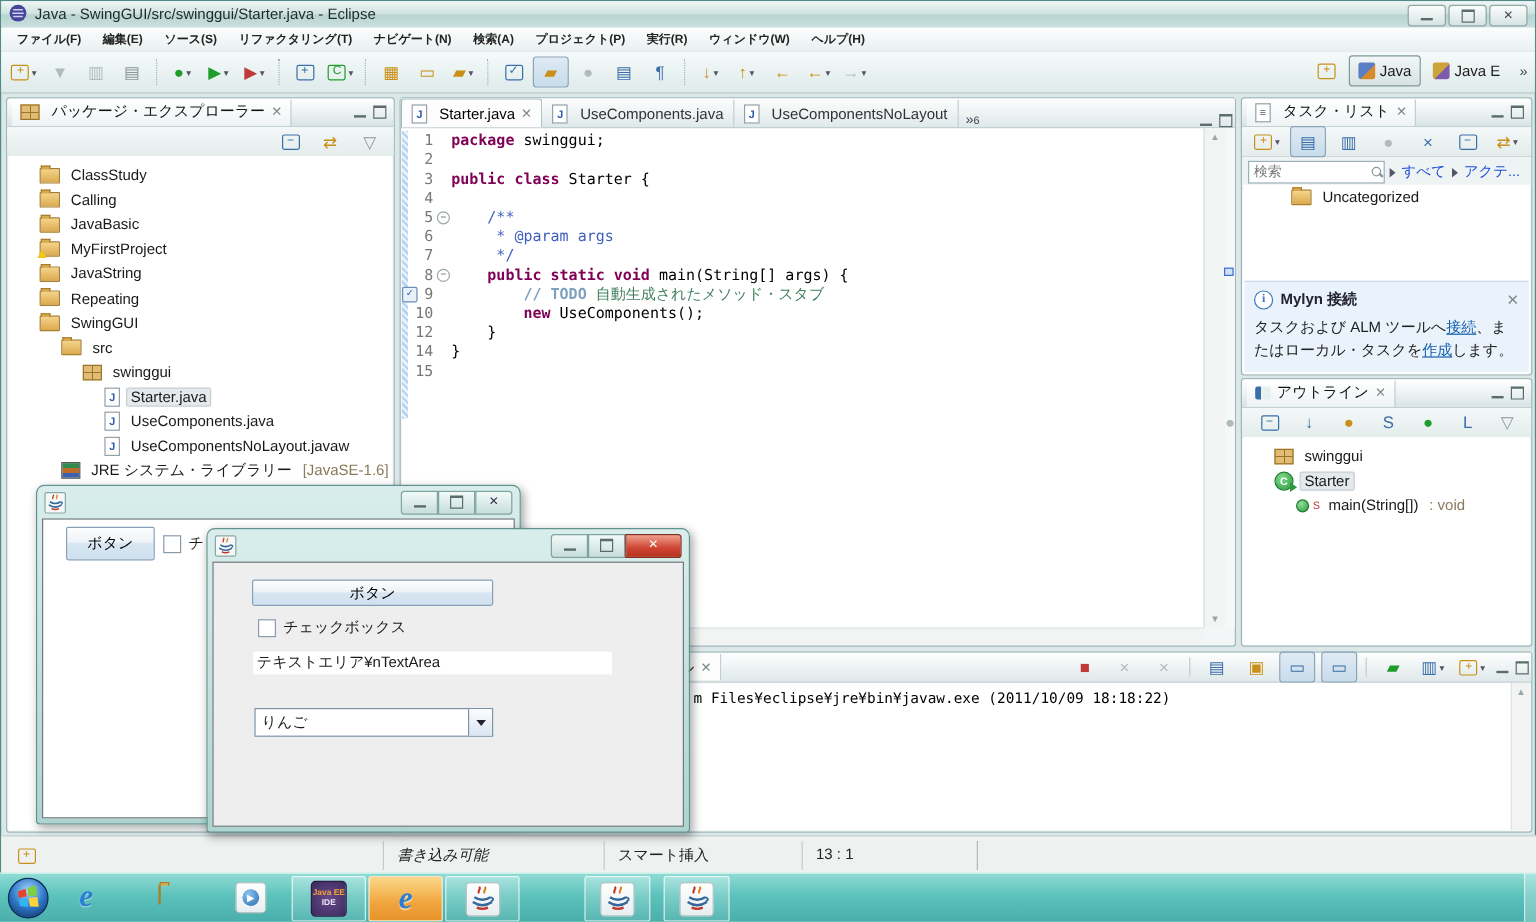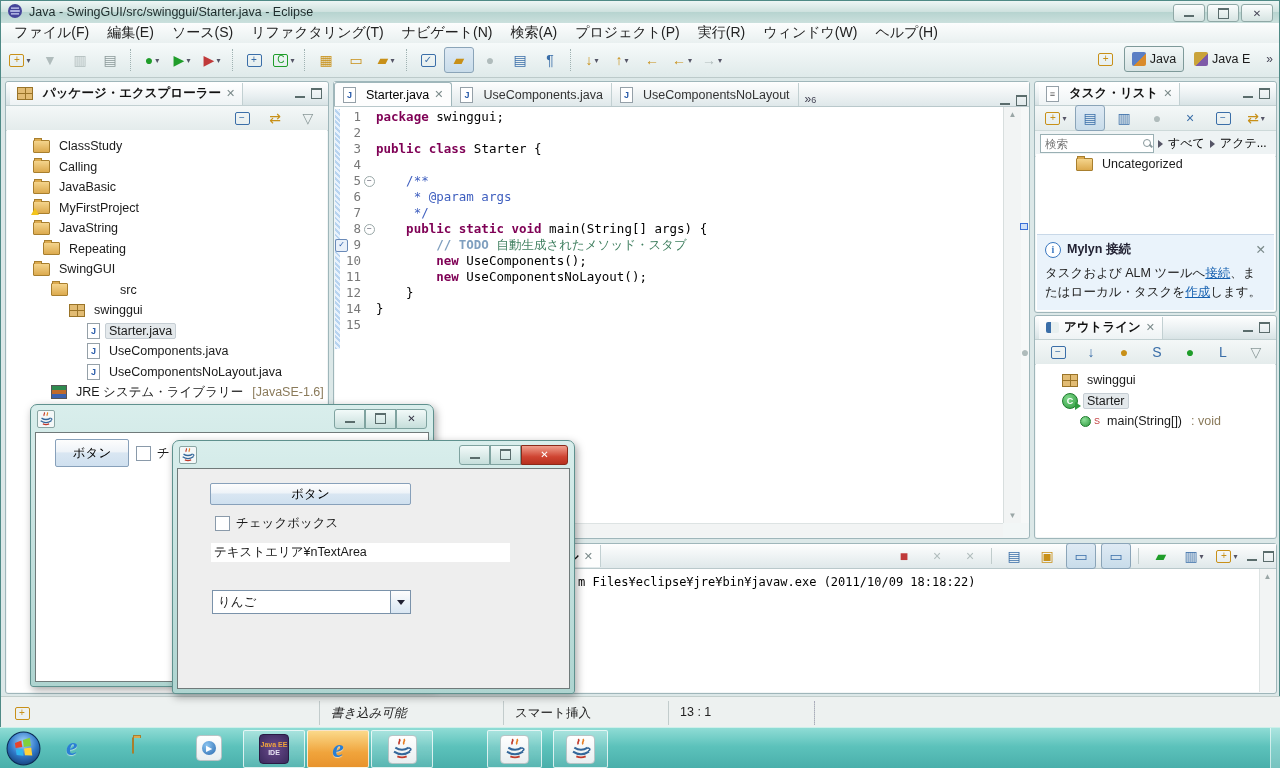--- a/index.html
+++ b/index.html
@@ -14,21 +14,21 @@
             background:linear-gradient(#eef6f5,#cfe2df 48%,#b7d4d0 52%,#cbe0dd);
             display:flex;align-items:center;padding-left:6px;}
   #title-text{font-size:12.5px;color:#1d2b2b;margin-left:6px;}
   #win-controls{position:absolute;right:6px;top:3px;display:flex;gap:2px;}
   .wc{width:30px;height:16px;border:1px solid #8fa8a6;border-radius:3px;
       background:linear-gradient(#fbfdfd,#d6e4e2);display:flex;align-items:center;justify-content:center;
       font-size:10px;color:#445;}
   #menubar{position:absolute;left:0;top:22px;right:0;height:20px;
            background:linear-gradient(#fcfdfd,#e9f0f0);border-bottom:1px solid #c4d2d2;
            display:flex;align-items:center;padding-left:4px;}
-  .menu-item{padding:2px 9px;font-size:14px;color:#222;}
+  .menu-item{padding:2px 9px;font-size:10px;color:#222;font-weight:bold;}
   #toolbar{position:absolute;left:0;top:42px;right:0;height:34px;
            background:linear-gradient(#f6fafa,#dfeaea);border-bottom:1px solid #bccaca;
            display:flex;align-items:center;padding-left:4px;}
   .tb-sep{width:1px;height:22px;margin:0 5px;border-left:1px dotted #9fb2b2;}
   .tbi{height:24px;min-width:24px;display:flex;align-items:center;justify-content:center;
        border-radius:3px;margin:0 1px;padding:0 2px;}
   .tbi .glyph{font-size:14px;line-height:1;}
   .tbi.pressed{border:1px solid #8aa4b8;background:linear-gradient(#dfeaf4,#c8dcea);}
   .tbi .dd{font-size:8px;color:#556;margin-left:2px;}
   .g-gold{color:#c89018;} .g-green{color:#1f9d2a;} .g-blue{color:#3a6ea8;}
@@ -42,21 +42,21 @@
   .ico-java-persp{background:linear-gradient(135deg,#5b7fc4 55%,#d98b2b 55%);}
   .ico-javaee-persp{background:linear-gradient(135deg,#caa33a 55%,#7e5ba8 55%);}
   
   .view{position:absolute;background:#f2f6f6;border:1px solid #9fb6ba;border-radius:3px;box-sizing:border-box;}
   .vhead{height:23px;display:flex;align-items:center;
          background:linear-gradient(#ffffff,#e7eef0 65%,#d8e3e5);
          border-bottom:1px solid #c2d0d2;border-radius:3px 3px 0 0;padding:0 4px;}
   .vtab{display:flex;align-items:center;gap:5px;padding:0 7px;height:22px;font-size:12.5px;
         background:linear-gradient(#ffffff,#eef3f4);border-right:1px solid #c2d0d2;}
   .vtab .x{color:#7b8a8a;font-size:11px;}
-  .vtab-bold{color:#111;font-weight:bold;}
+  .vtab-bold{color:#111;}
   .minmax{margin-left:auto;display:flex;gap:6px;align-items:center;padding-right:2px;}
   .mm-min{width:10px;height:2px;background:#5a6c6c;margin-top:7px;}
   .mm-max{width:9px;height:8px;border:1px solid #5a6c6c;border-top-width:2px;}
   .vtools{height:24px;display:flex;align-items:center;justify-content:flex-end;gap:3px;
           background:linear-gradient(#f4f8f8,#e4ecec);border-bottom:1px solid #cdd9d9;padding:0 5px;}
   .vbody{position:absolute;left:1px;right:1px;bottom:1px;background:#fff;overflow:hidden;}
   .vt-sep{width:1px;height:16px;border-left:1px solid #c0cccc;margin:0 3px;}
   
   .trow{display:flex;align-items:center;height:20.5px;font-size:12.5px;white-space:nowrap;}
   .trow .lbl{padding:1px 4px;border-radius:2px;}
@@ -112,21 +112,21 @@
   #overview{position:absolute;right:0;top:25px;bottom:15px;width:8px;background:#f6f8f8;}
   #ov-marker{position:absolute;right:1px;top:116px;width:6px;height:5px;background:#cfe0f8;border:1px solid #3a6fd8;}
   #hscroll{position:absolute;left:1px;right:26px;bottom:1px;height:13px;background:#f2f4f4;border-top:1px solid #dde3e3;}
   
   #tl-search-row{height:25px;display:flex;align-items:center;gap:5px;padding:0 5px;
                  background:#eef3f4;border-bottom:1px solid #d5dfdf;}
   #tl-search{width:92px;height:17px;border:1px solid #9ab0b4;font-size:11.5px;padding:0 16px 0 4px;background:#fff;}
   .mag{position:relative;width:10px;height:10px;margin-left:-16px;}
   .mag::before{content:"";position:absolute;left:0;top:0;width:6px;height:6px;border:1.5px solid #88989c;border-radius:50%;}
   .mag::after{content:"";position:absolute;left:6px;top:6px;width:4px;height:1.5px;background:#88989c;transform:rotate(45deg);}
-  .tl-link{color:#000000;font-size:12px;white-space:nowrap;}
+  .tl-link{color:#1d4ed8;font-size:12px;white-space:nowrap;}
   .tl-arrow{width:0;height:0;border-top:4px solid transparent;border-bottom:4px solid transparent;border-left:5px solid #556;}
   #mylyn{position:absolute;left:1px;right:1px;bottom:1px;height:76px;background:#eaf3fb;border-top:1px solid #c8d8e8;
          padding:6px 8px;box-sizing:border-box;font-size:12.5px;}
   #mylyn-head{display:flex;align-items:center;gap:6px;font-weight:bold;color:#223;}
   .info-i{width:14px;height:14px;border-radius:50%;background:#fff;border:1px solid #3a78c0;color:#3a78c0;
           font-size:10px;font-weight:bold;display:inline-flex;align-items:center;justify-content:center;font-family:"Liberation Serif",serif;}
   #mylyn-body{margin-top:6px;line-height:1.55;color:#222;}
   .lnk{color:#1560b0;text-decoration:underline;}
   
   #console-tab-row{height:24px;display:flex;align-items:center;
@@ -353,47 +353,47 @@
             <span class="lbl">JavaBasic</span>
           </div>
           <div class="trow" style="padding-left: 26px;">
             <span class="i-folder i-warn"></span>
             <span class="lbl">MyFirstProject</span>
           </div>
           <div class="trow" style="padding-left: 26px;">
             <span class="i-folder"></span>
             <span class="lbl">JavaString</span>
           </div>
-          <div class="trow" style="padding-left: 36px;">
+          <div class="trow" style="padding-left: 26px;">
             <span class="i-folder"></span>
             <span class="lbl">Repeating</span>
           </div>
           <div class="trow" style="padding-left: 26px;">
             <span class="i-folder"></span>
             <span class="lbl">SwingGUI</span>
           </div>
-          <div class="trow" style="padding-left: 44px; gap: 43px;">
+          <div class="trow" style="padding-left: 44px;">
             <span class="i-folder"></span>
             <span class="lbl">src</span>
           </div>
           <div class="trow" style="padding-left: 62px;">
             <span class="i-pkg"></span>
             <span class="lbl">swinggui</span>
           </div>
           <div class="trow sel" style="padding-left: 80px;">
             <span class="i-page">J</span>
             <span class="lbl">Starter.java</span>
           </div>
           <div class="trow" style="padding-left: 80px;">
             <span class="i-page">J</span>
             <span class="lbl">UseComponents.java</span>
           </div>
           <div class="trow" style="padding-left: 80px;">
             <span class="i-page">J</span>
-            <span class="lbl">UseComponentsNoLayout.java</span>
+            <span class="lbl">UseComponentsNoLayout.javaw</span>
           </div>
           <div class="trow" style="padding-left: 44px;">
             <span class="i-lib"></span>
             <span class="lbl">JRE システム・ライブラリー</span>
             <span class="sfx">[JavaSE-1.6]</span>
           </div>
         </div>
     </div>
   </div>
 
@@ -468,25 +468,20 @@
           </div>
           <div class="code-row">
             <span class="num">9</span>
             <span class="foldc"></span>
             <span class="codetext"><span class="pl">        </span><span class="task">// TODO </span><span class="cmt">自動生成されたメソッド・スタブ</span></span>
           </div>
           <div class="code-row">
             <span class="num">10</span>
             <span class="foldc"></span>
             <span class="codetext"><span class="pl">        </span><span class="kw">new</span><span class="pl"> UseComponents();</span></span>
-          </div>
-          <div class="code-row">
-            <span class="num">11</span>
-            <span class="foldc"></span>
-            <span class="codetext"><span class="pl">        </span><span class="kw">new</span><span class="pl"> UseComponentsNoLayout();</span></span>
           </div>
           <div class="code-row">
             <span class="num">12</span>
             <span class="foldc"></span>
             <span class="codetext"><span class="pl">    }</span></span>
           </div>
           <div class="code-row">
             <span class="num">14</span>
             <span class="foldc"></span>
             <span class="codetext"><span class="pl">}</span></span>

